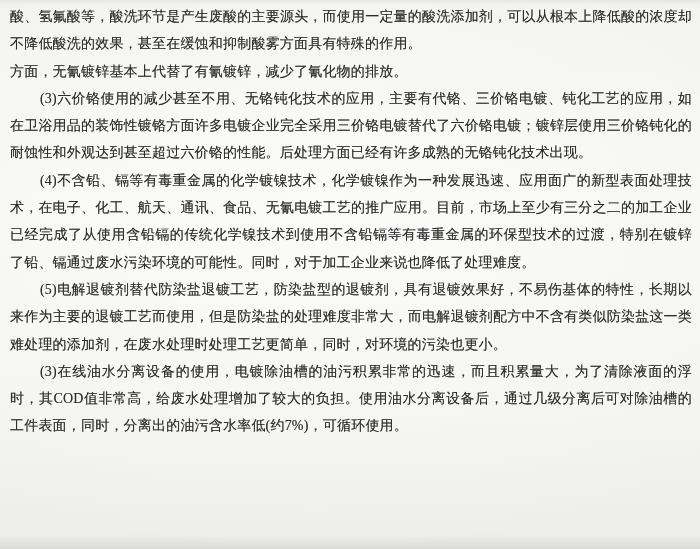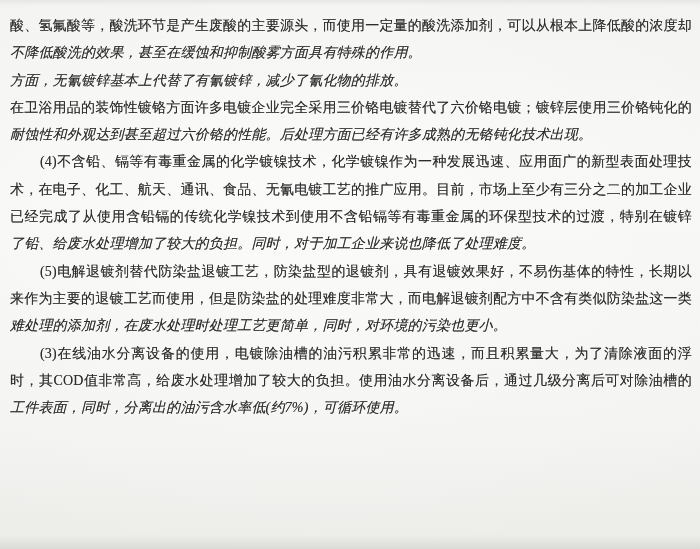--- a/index.html
+++ b/index.html
@@ -31,21 +31,21 @@
   }
   .scan-shade-bottom {
     position: absolute;
     left: 0; bottom: 0; width: 100%; height: 14px;
     background: linear-gradient(0deg, rgba(110,110,108,0.14), rgba(110,110,108,0));
     pointer-events: none;
   }
   .text-block {
     position: absolute;
     left: 10px;
-    top: 12px;
+    top: 3px;
     width: 682px;
   }
   .line {
     height: 27.3px;
     line-height: 27.3px;
     font-size: 14px;
     letter-spacing: 0.2px;
     text-align: justify;
     text-justify: inter-character;
     white-space: nowrap;
@@ -54,41 +54,41 @@
   }
   .line.fill {
     white-space: normal;
     text-align-last: justify;
     overflow: hidden;
   }
   .line.end {
     white-space: normal;
     text-align-last: left;
     overflow: hidden;
-    font-style: italic;
   }
   .line.indent {
     text-indent: 30px;
   }
 </style>
 </head>
 <body>
 
 <div class="page">
   <div class="scan-shade-top"></div>
   <div class="text-block">
       <div class="line fill">酸、氢氟酸等，酸洗环节是产生废酸的主要源头，而使用一定量的酸洗添加剂，可以从根本上降低酸的浓度却</div>
       <div class="line end">不降低酸洗的效果，甚至在缓蚀和抑制酸雾方面具有特殊的作用。</div>
       <div class="line end">方面，无氰镀锌基本上代替了有氰镀锌，减少了氰化物的排放。</div>
+      <div class="line fill indent">(3)六价铬使用的减少甚至不用、无铬钝化技术的应用，主要有代铬、三价铬电镀、钝化工艺的应用，如</div>
       <div class="line fill">在卫浴用品的装饰性镀铬方面许多电镀企业完全采用三价铬电镀替代了六价铬电镀；镀锌层使用三价铬钝化的</div>
       <div class="line end">耐蚀性和外观达到甚至超过六价铬的性能。后处理方面已经有许多成熟的无铬钝化技术出现。</div>
       <div class="line fill indent">(4)不含铅、镉等有毒重金属的化学镀镍技术，化学镀镍作为一种发展迅速、应用面广的新型表面处理技</div>
       <div class="line fill">术，在电子、化工、航天、通讯、食品、无氰电镀工艺的推广应用。目前，市场上至少有三分之二的加工企业</div>
       <div class="line fill">已经完成了从使用含铅镉的传统化学镍技术到使用不含铅镉等有毒重金属的环保型技术的过渡，特别在镀锌</div>
-      <div class="line end">了铅、给废水处理增加了较大的负担。同时，对于加工企业来说也降低了处理难度。</div>
+      <div class="line end">了铅、镉通过废水污染环境的可能性。同时，对于加工企业来说也降低了处理难度。</div>
       <div class="line fill indent">(5)电解退镀剂替代防染盐退镀工艺，防染盐型的退镀剂，具有退镀效果好，不易伤基体的特性，长期以</div>
       <div class="line fill">来作为主要的退镀工艺而使用，但是防染盐的处理难度非常大，而电解退镀剂配方中不含有类似防染盐这一类</div>
       <div class="line end">难处理的添加剂，在废水处理时处理工艺更简单，同时，对环境的污染也更小。</div>
       <div class="line fill indent">(3)在线油水分离设备的使用，电镀除油槽的油污积累非常的迅速，而且积累量大，为了清除液面的浮</div>
       <div class="line fill">时，其COD值非常高，给废水处理增加了较大的负担。使用油水分离设备后，通过几级分离后可对除油槽的油</div>
       <div class="line end">工件表面，同时，分离出的油污含水率低(约7%)，可循环使用。</div>
     </div>
   <div class="scan-shade-bottom"></div>
 </div>
 

